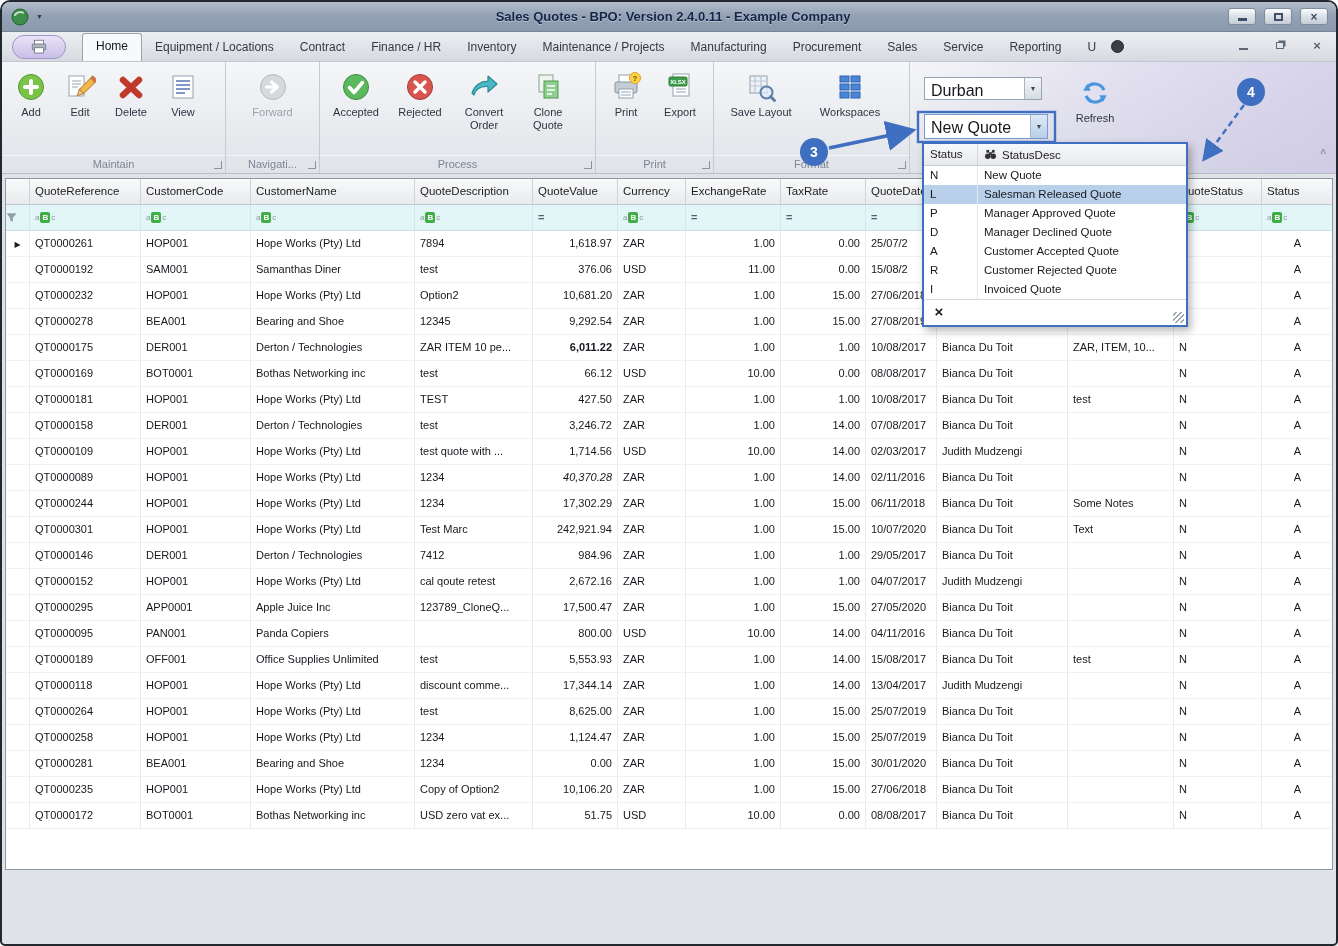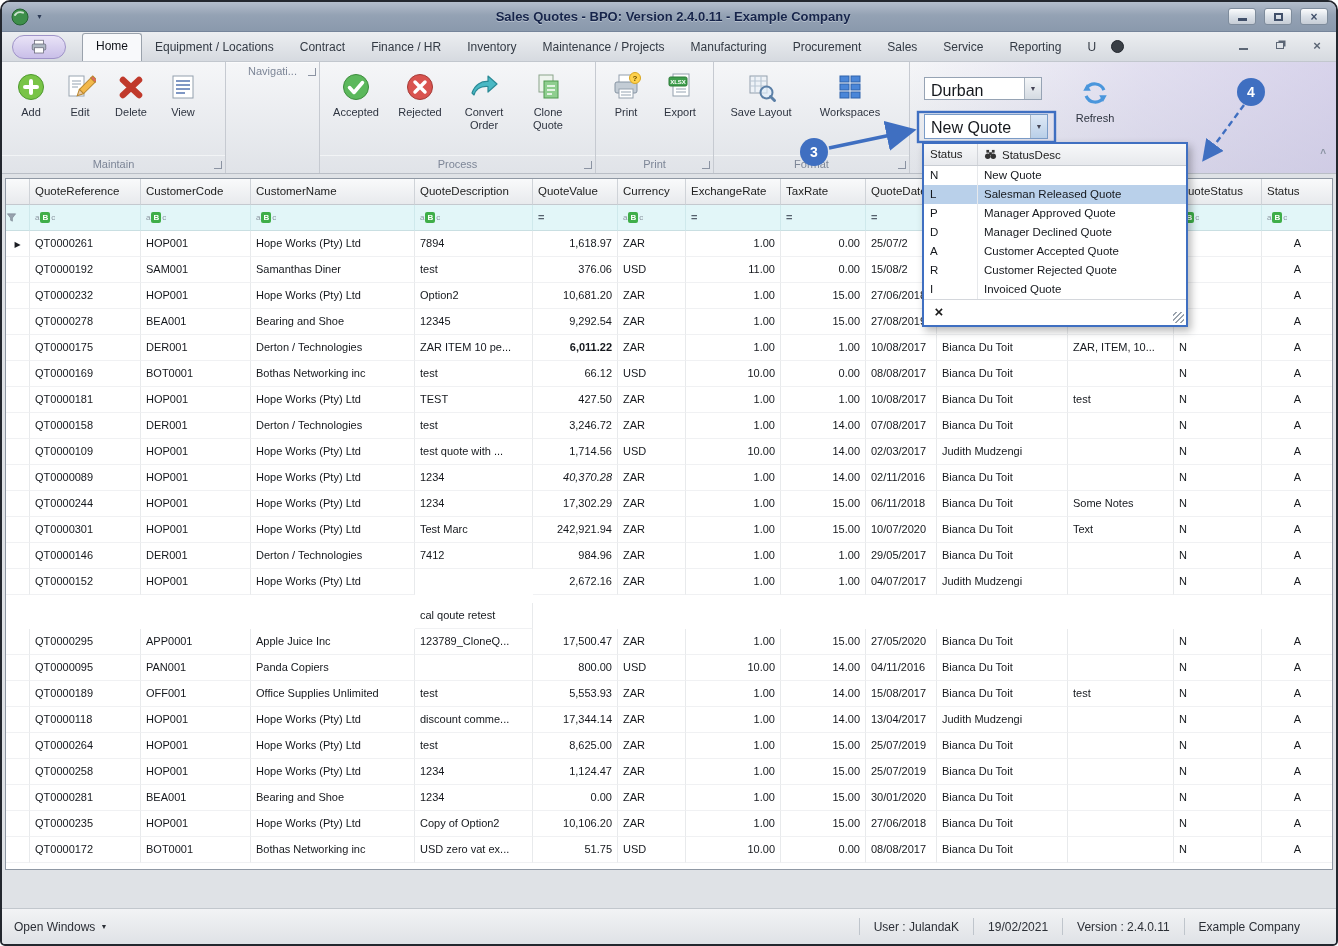--- a/index.html
+++ b/index.html
@@ -186,20 +186,29 @@
               <rect x="6" y="5" width="20" height="22" fill="#fff" stroke="#93a0ad"></rect>
               <path d="M9 10h14M9 14h14M9 18h14M9 22h9" stroke="#7f97c4" stroke-width="2"></path>
             </svg>
           <span>View</span>
         </div>
       </div>
       <div class="rlabel"><span>Maintain</span><span class="launcher"></span></div>
     </div>
 
     <div class="rgroup" style="width:94px">
+      <div class="rbuttons center">
+        <div class="rbtn disabled" style="width:70px">
+          <svg viewBox="0 0 32 32">
+              <circle cx="16" cy="16" r="12.5" fill="#d6dade" stroke="#b3b9c0"></circle>
+              <path d="M9.5 16h9M14.5 11l6 5-6 5" stroke="#fff" stroke-width="3" fill="none" stroke-linecap="round" stroke-linejoin="round"></path>
+            </svg>
+          <span>Forward</span>
+        </div>
+      </div>
       <div class="rlabel"><span>Navigati...</span><span class="launcher"></span></div>
     </div>
 
     <div class="rgroup" style="width:276px">
       <div class="rbuttons">
         <div class="rbtn" style="width:64px">
           <svg viewBox="0 0 32 32">
               <circle cx="16" cy="16" r="12.5" fill="#5cb85c" stroke="#3c8c3c"></circle>
               <path d="M9.5 16.5l4.5 5 8.5-10" stroke="#fff" stroke-width="3.5" fill="none" stroke-linecap="round" stroke-linejoin="round"></path>
             </svg>
@@ -614,21 +623,21 @@
           <div class="g-cell" style="width: 131px;">Bianca Du Toit</div>
           <div class="g-cell" style="width: 106px;"></div>
           <div class="g-cell" style="width: 88px;">N</div>
           <div class="g-cell ac" style="width: 72px;">A</div>
         </div>
         <div class="g-row g-data">
           <div class="g-cell g-ind"></div>
           <div class="g-cell" style="width: 111px;">QT0000152</div>
           <div class="g-cell" style="width: 110px;">HOP001</div>
           <div class="g-cell" style="width: 164px;">Hope Works (Pty) Ltd</div>
-          <div class="g-cell" style="width: 118px; margin-top: 34px;">cal qoute retest</div>
+          <div class="g-cell" style="width: 118px;">cal qoute retest</div>
           <div class="g-cell ar" style="width: 85px;">2,672.16</div>
           <div class="g-cell" style="width: 68px;">ZAR</div>
           <div class="g-cell ar" style="width: 95px;">1.00</div>
           <div class="g-cell ar" style="width: 85px;">1.00</div>
           <div class="g-cell" style="width: 71px;">04/07/2017</div>
           <div class="g-cell" style="width: 131px;">Judith Mudzengi</div>
           <div class="g-cell" style="width: 106px;"></div>
           <div class="g-cell" style="width: 88px;">N</div>
           <div class="g-cell ac" style="width: 72px;">A</div>
         </div>
@@ -772,36 +781,20 @@
           <div class="g-cell ar" style="width: 85px;">0.00</div>
           <div class="g-cell" style="width: 71px;">08/08/2017</div>
           <div class="g-cell" style="width: 131px;">Bianca Du Toit</div>
           <div class="g-cell" style="width: 106px;"></div>
           <div class="g-cell" style="width: 88px;">N</div>
           <div class="g-cell ac" style="width: 72px;">A</div>
         </div>
       </div>
   </div>
 
-  <div class="statusbar">
-    <div class="sb-left">
-      <span>Open Windows</span>
-      <span class="caret">▼</span>
-    </div>
-    <div class="sb-right">
-      <span class="sb-sep"></span>
-      <span>User : JulandaK</span>
-      <span class="sb-sep"></span>
-      <span>19/02/2021</span>
-      <span class="sb-sep"></span>
-      <span>Version : 2.4.0.11</span>
-      <span class="sb-sep"></span>
-      <span>Example Company</span>
-    </div>
-  </div>
 
   <div class="popup">
     <div class="p-head">
       <div class="c1">Status</div>
       <div class="c2">
         <svg width="13" height="11" viewBox="0 0 14 12">
             <rect x="2.5" y="1" width="3" height="3" fill="#333"></rect>
             <rect x="8.5" y="1" width="3" height="3" fill="#333"></rect>
             <circle cx="4" cy="8" r="3" fill="#333"></circle>
             <circle cx="10" cy="8" r="3" fill="#333"></circle>

